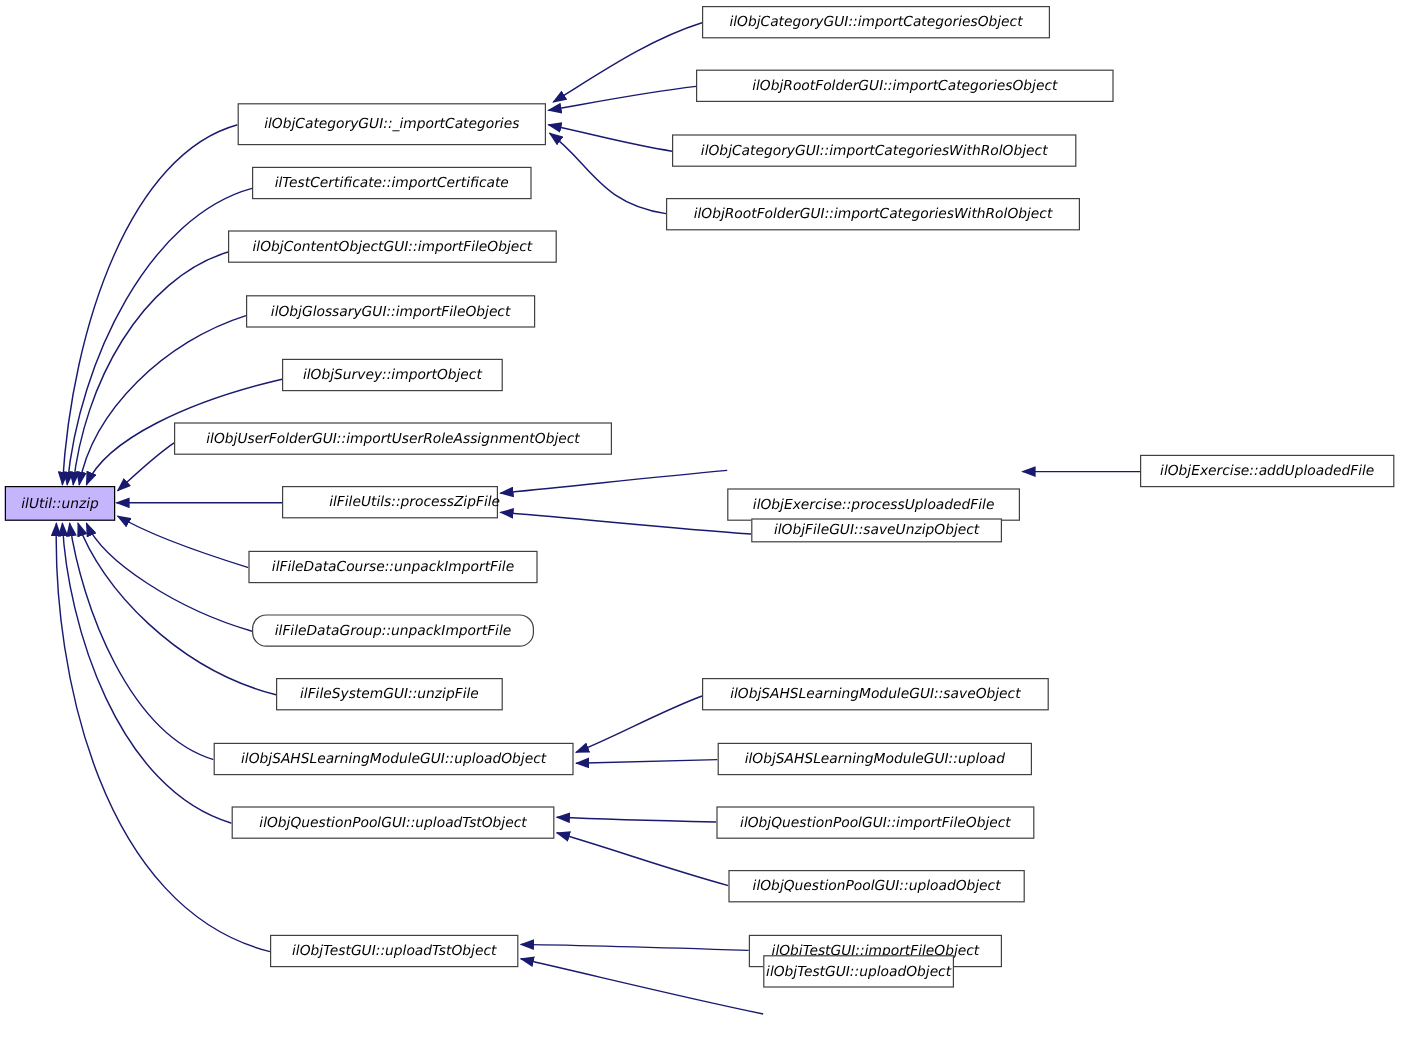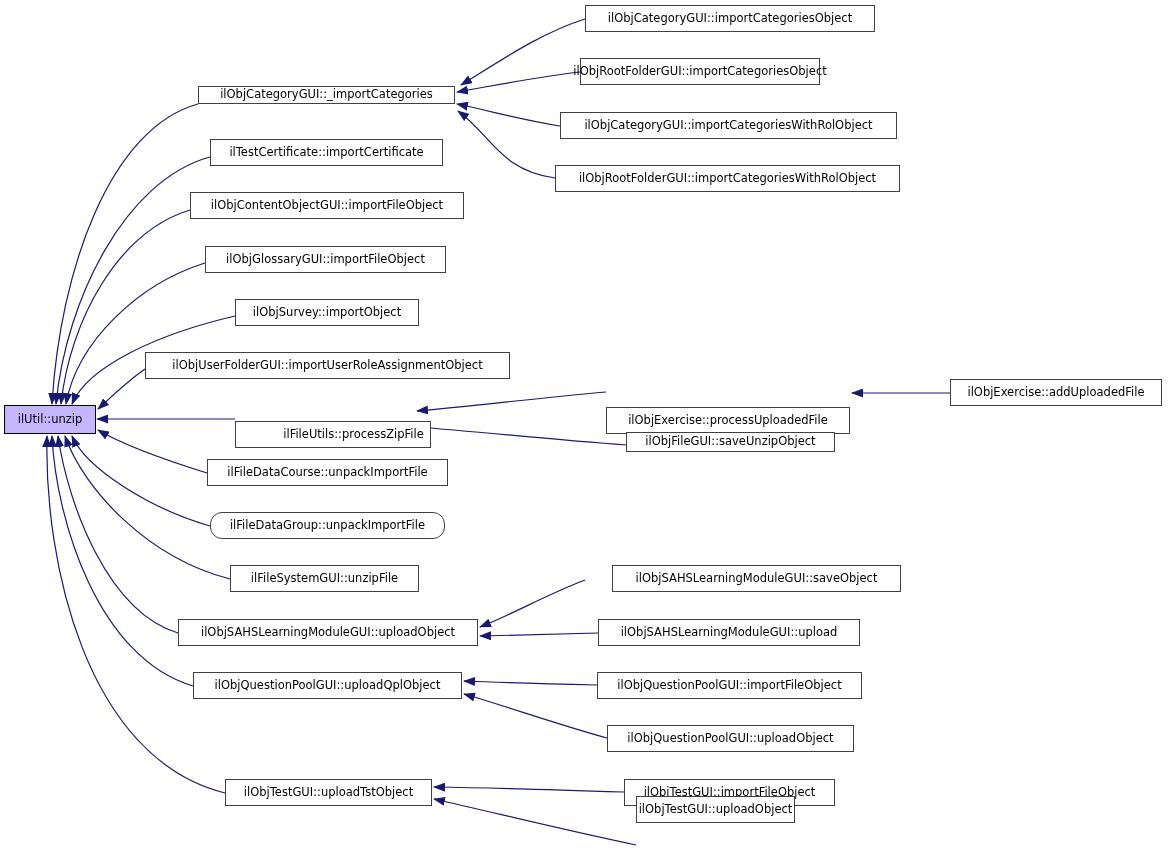--- a/index.html
+++ b/index.html
@@ -28,20 +28,21 @@
     background: #ffffff;
     border: 1px solid #404040;
     color: #000000;
     font-size: 11.5px;
     line-height: 1;
     display: flex;
     align-items: center;
     justify-content: center;
     white-space: nowrap;
     cursor: pointer;
+    font-style: italic;
   }
   .node.highlight {
     background: #c4b5fd;
     border: 1.5px solid #000000;
   }
 </style>
 </head>
 <body>
 
 <div id="canvas">
@@ -75,40 +76,40 @@
         <path d="M585,580 C548,594 515,613 480,627" stroke="#191970" marker-end="url(#arrow)"></path>
         <path d="M598,633 C560,634 520,635 480,636" stroke="#191970" marker-end="url(#arrow)"></path>
         <path d="M597,685 C553,684 510,683 464,681" stroke="#191970" marker-end="url(#arrow)"></path>
         <path d="M607,738 C556,724 512,708 464,694" stroke="#191970" marker-end="url(#arrow)"></path>
         <path d="M624,792 C562,790 497,788 434,787" stroke="#191970" marker-end="url(#arrow)"></path>
         <path d="M636,845 C568,831 500,814 434,799" stroke="#191970" marker-end="url(#arrow)"></path>
       </g>
   </svg>
   <div id="nodes">
       <div class="node highlight" style="left: 4px; top: 405px; width: 92px; height: 29px;">ilUtil::unzip</div>
-      <div class="node" style="left: 198px; top: 86px; width: 257px; height: 18px;">ilObjCategoryGUI::_importCategories</div>
+      <div class="node" style="left: 198px; top: 86px; width: 257px; height: 35px;">ilObjCategoryGUI::_importCategories</div>
       <div class="node" style="left: 210px; top: 139px; width: 233px; height: 27px;">ilTestCertificate::importCertificate</div>
       <div class="node" style="left: 190px; top: 192px; width: 274px; height: 27px;">ilObjContentObjectGUI::importFileObject</div>
       <div class="node" style="left: 205px; top: 246px; width: 241px; height: 27px;">ilObjGlossaryGUI::importFileObject</div>
       <div class="node" style="left: 235px; top: 299px; width: 184px; height: 27px;">ilObjSurvey::importObject</div>
       <div class="node" style="left: 145px; top: 352px; width: 365px; height: 27px;">ilObjUserFolderGUI::importUserRoleAssignmentObject</div>
-      <div class="node" style="left: 235px; top: 421px; width: 196px; height: 27px; padding-left: 41px;">ilFileUtils::processZipFile</div>
+      <div class="node" style="left: 235px; top: 405px; width: 180px; height: 27px; padding-left: 41px;">ilFileUtils::processZipFile</div>
       <div class="node" style="left: 207px; top: 459px; width: 241px; height: 27px;">ilFileDataCourse::unpackImportFile</div>
       <div class="node" style="left: 210px; top: 512px; width: 235px; height: 27px; border-radius: 12px;">ilFileDataGroup::unpackImportFile</div>
       <div class="node" style="left: 230px; top: 565px; width: 189px; height: 27px;">ilFileSystemGUI::unzipFile</div>
       <div class="node" style="left: 178px; top: 619px; width: 300px; height: 27px;">ilObjSAHSLearningModuleGUI::uploadObject</div>
-      <div class="node" style="left: 193px; top: 672px; width: 269px; height: 27px;">ilObjQuestionPoolGUI::uploadQplObject</div>
+      <div class="node" style="left: 193px; top: 672px; width: 269px; height: 27px;">ilObjQuestionPoolGUI::uploadTstObject</div>
       <div class="node" style="left: 225px; top: 779px; width: 207px; height: 27px;">ilObjTestGUI::uploadTstObject</div>
       <div class="node" style="left: 585px; top: 5px; width: 290px; height: 27px;">ilObjCategoryGUI::importCategoriesObject</div>
-      <div class="node" style="left: 580px; top: 58px; width: 240px; height: 27px;">ilObjRootFolderGUI::importCategoriesObject</div>
+      <div class="node" style="left: 580px; top: 58px; width: 348px; height: 27px;">ilObjRootFolderGUI::importCategoriesObject</div>
       <div class="node" style="left: 560px; top: 112px; width: 337px; height: 27px;">ilObjCategoryGUI::importCategoriesWithRolObject</div>
       <div class="node" style="left: 555px; top: 165px; width: 345px; height: 27px;">ilObjRootFolderGUI::importCategoriesWithRolObject</div>
       <div class="node" style="left: 606px; top: 379px; width: 244px; height: 27px; margin-top: 28px;">ilObjExercise::processUploadedFile</div>
       <div class="node" style="left: 626px; top: 432px; width: 209px; height: 20px;">ilObjFileGUI::saveUnzipObject</div>
-      <div class="node" style="left: 585px; top: 565px; width: 289px; height: 27px; margin-left: 27px;">ilObjSAHSLearningModuleGUI::saveObject</div>
+      <div class="node" style="left: 585px; top: 565px; width: 289px; height: 27px;">ilObjSAHSLearningModuleGUI::saveObject</div>
       <div class="node" style="left: 598px; top: 619px; width: 262px; height: 27px;">ilObjSAHSLearningModuleGUI::upload</div>
       <div class="node" style="left: 597px; top: 672px; width: 265px; height: 27px;">ilObjQuestionPoolGUI::importFileObject</div>
       <div class="node" style="left: 607px; top: 725px; width: 247px; height: 27px;">ilObjQuestionPoolGUI::uploadObject</div>
       <div class="node" style="left: 624px; top: 779px; width: 211px; height: 27px;">ilObjTestGUI::importFileObject</div>
       <div class="node" style="left: 636px; top: 796px; width: 159px; height: 27px;">ilObjTestGUI::uploadObject</div>
       <div class="node" style="left: 950px; top: 379px; width: 212px; height: 27px;">ilObjExercise::addUploadedFile</div>
     </div>
 </div>
 
 </body></html>

